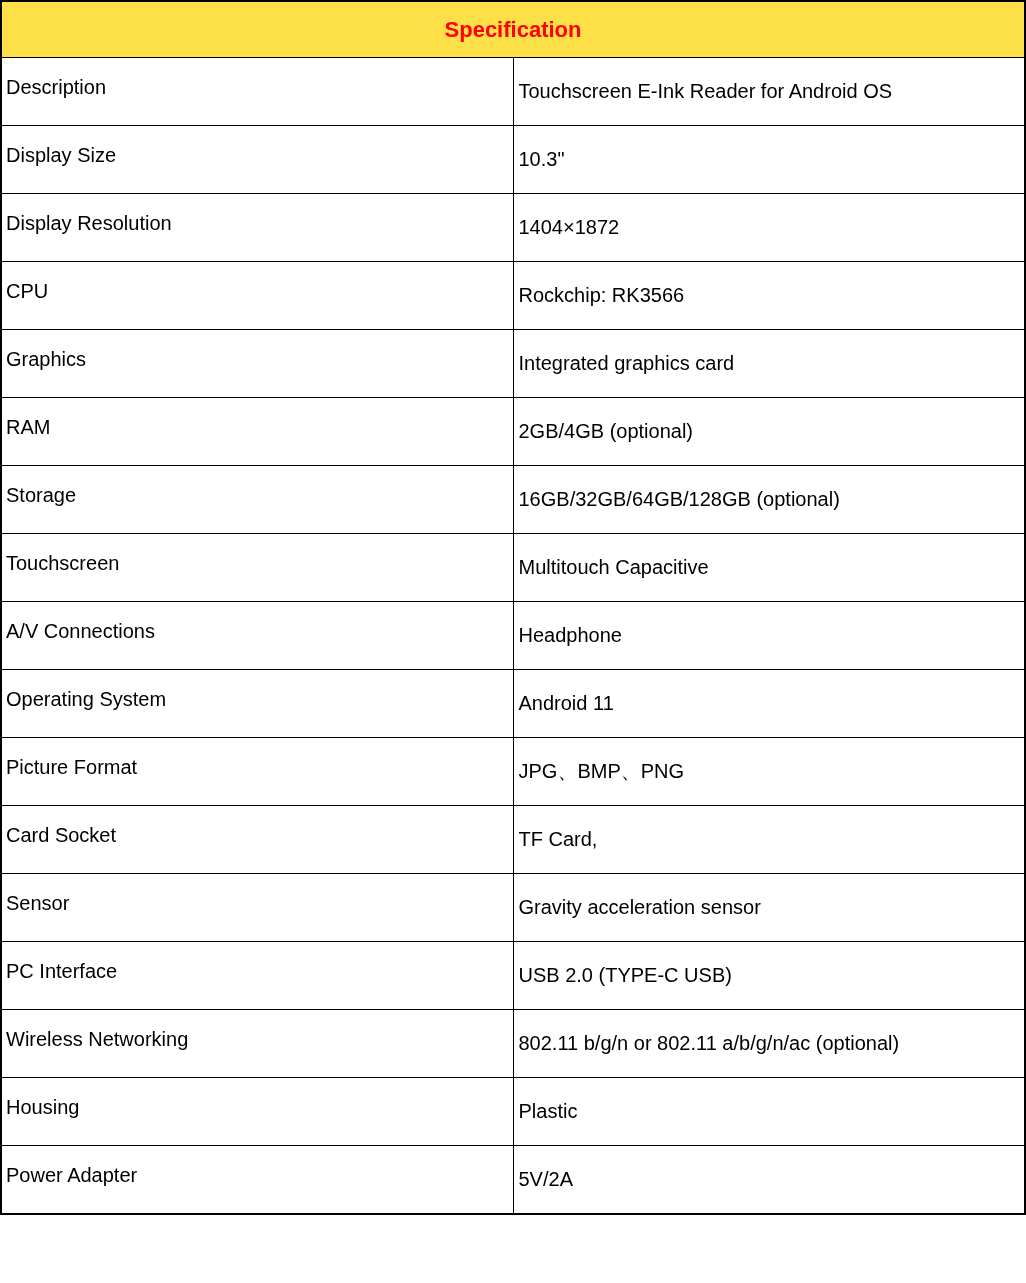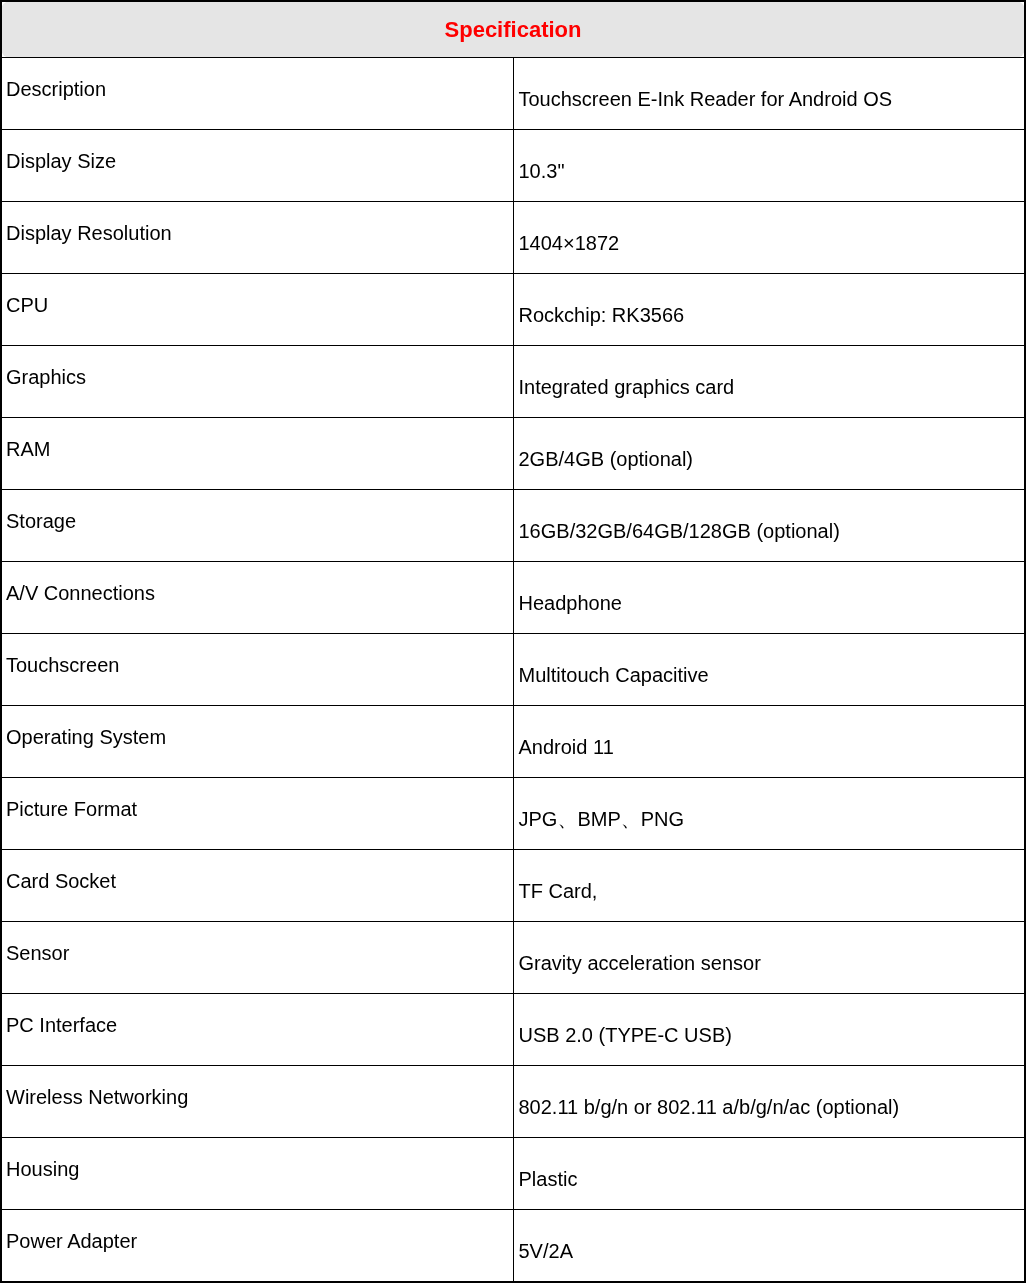--- a/index.html
+++ b/index.html
@@ -39,31 +39,31 @@
     text-align: left;
     font-size: 20px;
     padding: 0 2px 8px 4px;
     background: #ffffff;
   }
   td.value-cell {
     height: 59px;
     vertical-align: middle;
     text-align: left;
     font-size: 20px;
-    padding: 12px 4px 0 5px;
+    padding: 0 4px 0 5px;
     background: #ffffff;
   }
 </style>
 </head>
 <body>
 
 <table class="spec-table">
   <thead>
     <tr>
-      <th class="header-cell" colspan="2" id="header-cell" style="background: #e5e5e5; border-radius: 9px;">
+      <th class="header-cell" colspan="2" id="header-cell" style="background: #fde047;">
         <span id="header-title" style="color: rgb(255, 0, 0);">Specification</span>
       </th>
     </tr>
   </thead>
   <tbody id="spec-rows">
   <tr>
     <td class="label-cell">Description</td>
     <td class="value-cell">Touchscreen E-Ink Reader for Android OS</td>
   </tr>
 
@@ -91,27 +91,27 @@
     <td class="label-cell">RAM</td>
     <td class="value-cell">2GB/4GB (optional)</td>
   </tr>
 
   <tr>
     <td class="label-cell">Storage</td>
     <td class="value-cell">16GB/32GB/64GB/128GB (optional)</td>
   </tr>
 
   <tr>
-    <td class="label-cell">A/V Connections</td>
-    <td class="value-cell">Headphone</td>
+    <td class="label-cell">Touchscreen</td>
+    <td class="value-cell">Multitouch Capacitive</td>
   </tr>
 
   <tr>
-    <td class="label-cell">Touchscreen</td>
-    <td class="value-cell">Multitouch Capacitive</td>
+    <td class="label-cell">A/V Connections</td>
+    <td class="value-cell">Headphone</td>
   </tr>
 
   <tr>
     <td class="label-cell">Operating System</td>
     <td class="value-cell">Android 11</td>
   </tr>
 
 
   <tr>
     <td class="label-cell">Picture Format</td>

